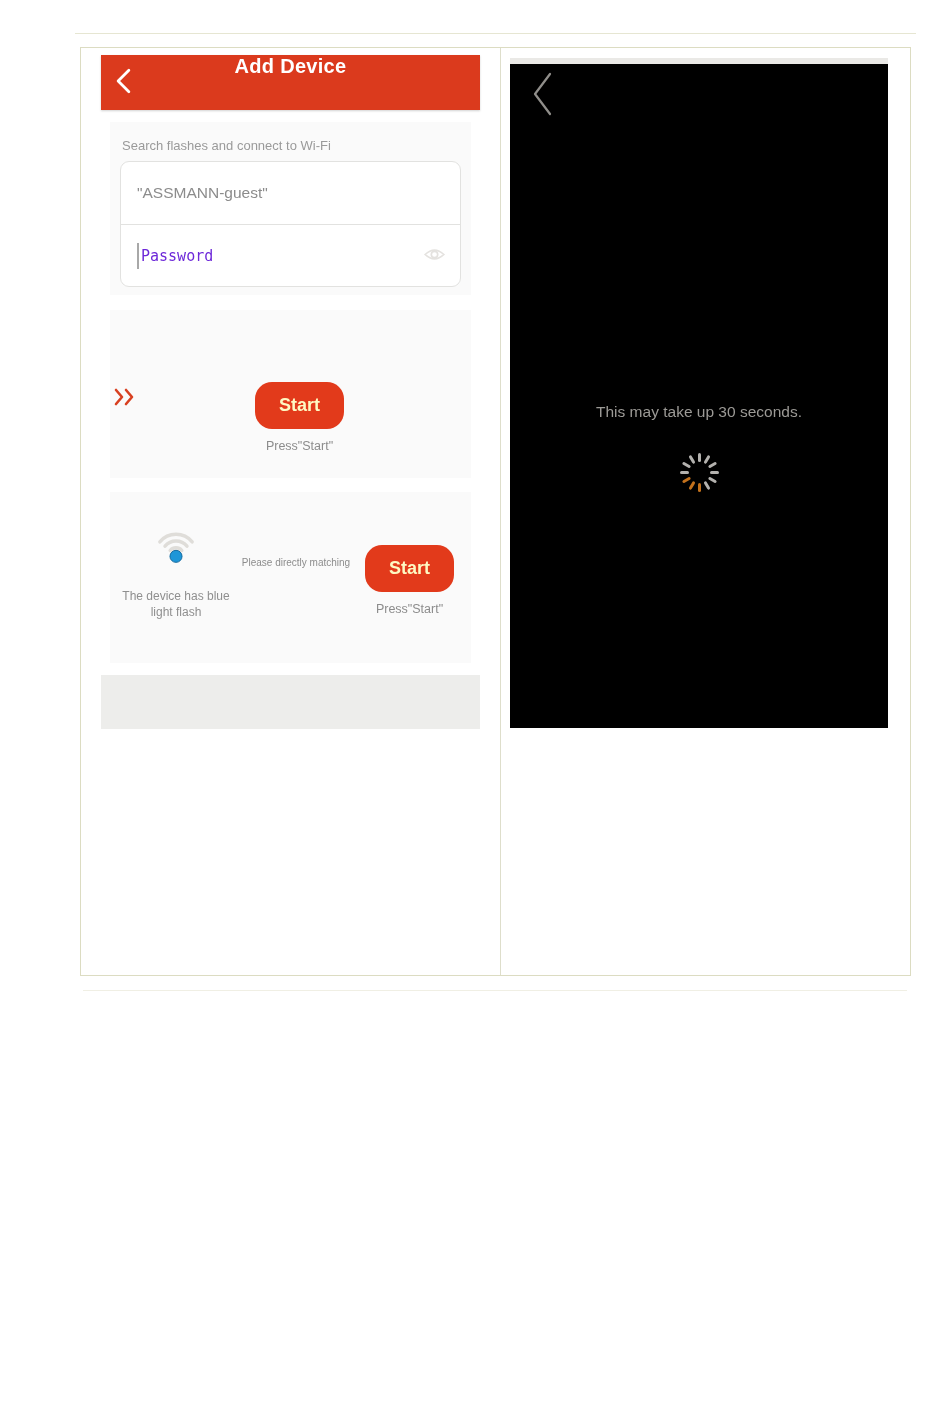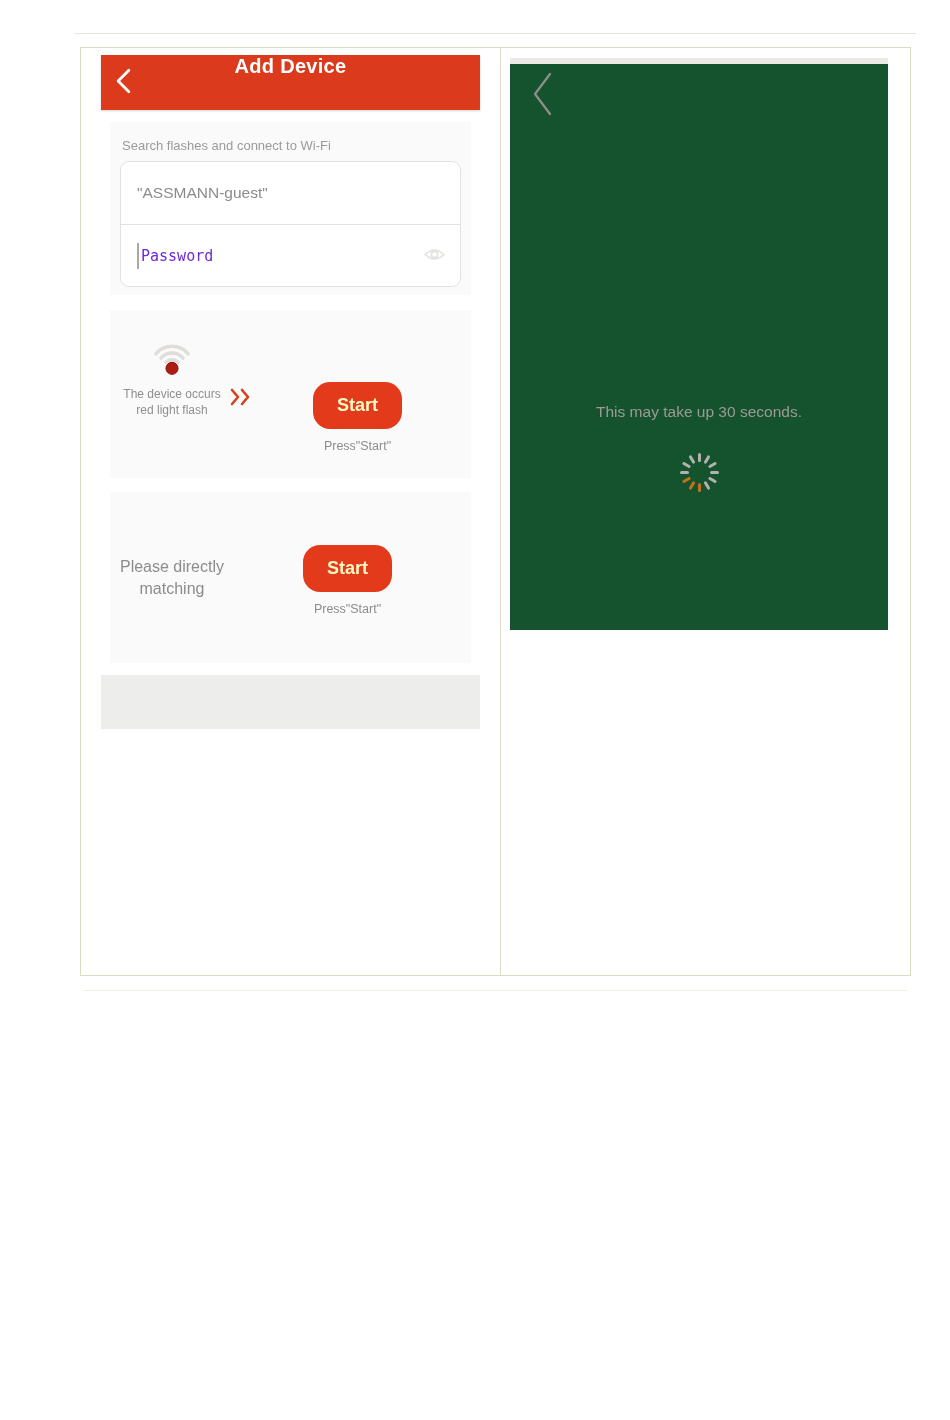--- a/index.html
+++ b/index.html
@@ -41,34 +41,34 @@
 
   .step-card { margin-top: 15px; height: 168px; display: flex; padding: 22px 6px 0 4px; }
   .step-card-blue { margin-top: 14px; height: 171px; padding-top: 28px; }
   .step-col { text-align: center; }
   .col-device { width: 116px; flex: none; }
   .col-hold { width: 122px; flex: none; }
   .col-start { flex: 1; padding-top: 50px; }
   .col-start-blue { flex: 1; padding-top: 25px; }
   .col-matching { width: 116px; flex: none; padding-top: 36px; }
   .step-caption { font-size: 12px; line-height: 1.35; color: #8f8f8f; margin-top: 6px; }
-  .matching-text { font-size: 16px; line-height: 1.4; color: #8c8c8c; text-align: center; }
+  .matching-text { font-size: 10px; line-height: 1.4; color: #8c8c8c; text-align: center; }
   .next-arrow { flex: none; margin-top: 56px; }
   .press-caption { font-size: 12.5px; color: #8c8c8c; margin-top: 10px; }
   .start-btn { width: 89px; height: 47px; border: none; border-radius: 17px; cursor: pointer;
                background: var(--button-red, #e23a1b); color: #fef9c3;
                font-family: "Liberation Sans", sans-serif; font-size: 18px; font-weight: bold; }
   .led-red  { fill: var(--red-led, #b01b10); stroke: #7e130b; stroke-width: 1; }
   .led-blue { fill: var(--blue-led, #1e96d8); stroke: #11679c; stroke-width: 1; }
 
   .app-footer { margin-top: 12px; height: 54px; background: #ededeb; }
 
   
-  .phone-right { position: absolute; left: 510px; top: 58px; width: 378px; height: 572px;
-                 background: #14532d; }
+  .phone-right { position: absolute; left: 510px; top: 58px; width: 378px; height: 670px;
+                 background: #000000; }
   .right-top-strip { height: 6px; background: #eae9e6; }
   .back-btn-right { position: absolute; left: 16px; top: 8px; background: none; border: none;
                     cursor: pointer; padding: 4px; }
   .status-message { position: absolute; top: 345px; left: 0; right: 0; text-align: center;
                     font-size: 15.5px; color: #9c9a96; }
   .spinner { position: absolute; top: 392px; left: 50%; margin-left: -22px; width: 44px; height: 44px; }
   .tick { position: absolute; left: 50%; top: 50%; width: 3px; height: 9px;
           margin: -4.5px 0 0 -1.5px; border-radius: 2px;
           background: var(--spinner-tick-gray, #b3b1ae); }
   .tick-active { background: var(--spinner-tick-orange, #c2711c); }
@@ -113,54 +113,54 @@
                 <circle cx="12" cy="8" r="3.4"></circle>
               </g>
             </svg>
           </span>
         </button>
       </div>
     </div>
   </div>
 
   <div class="card step-card">
-    <div class="step-col col-device">
+
+    <span class="next-arrow">
+      <svg viewBox="0 0 10 18" width="10" height="18">
+          <polyline points="2,2 8,9 2,16" fill="none" stroke="#d84020" stroke-width="2.6" stroke-linecap="round" stroke-linejoin="round"></polyline>
+        </svg>
+    </span>
+
+
+    <span class="next-arrow">
+      <svg viewBox="0 0 10 18" width="10" height="18">
+          <polyline points="2,2 8,9 2,16" fill="none" stroke="#d84020" stroke-width="2.6" stroke-linecap="round" stroke-linejoin="round"></polyline>
+        </svg>
+    </span>
+
+    <div class="step-col col-start">
+      <button class="start-btn">Start</button>
+      <div class="press-caption">Press"Start"</div>
+    </div>
+  </div>
+
+  <div class="card step-card step-card-blue">
+    <div class="step-col col-device" style="width:124px;">
       <span>
         <svg viewBox="0 0 48 46" width="46" height="44">
           <g fill="none" stroke="#dfddd9" stroke-width="3.6" stroke-linecap="round">
             <path d="M7.1 22.9 A22 22 0 0 1 40.9 22.9"></path>
             <path d="M12.5 27.4 A15 15 0 0 1 35.5 27.4"></path>
             <path d="M17.9 31.9 A8 8 0 0 1 30.1 31.9"></path>
           </g>
-          <circle class="led-red" cx="24" cy="38" r="6.3"></circle>
+          <circle class="led-blue" cx="24" cy="38" r="6.3"></circle>
         </svg>
       </span>
-      <div class="step-caption">The device occurs red light flash</div>
-    </div>
-
-    <span class="next-arrow">
-      <svg viewBox="0 0 10 18" width="10" height="18">
-          <polyline points="2,2 8,9 2,16" fill="none" stroke="#d84020" stroke-width="2.6" stroke-linecap="round" stroke-linejoin="round"></polyline>
-        </svg>
-    </span>
-
-
-    <span class="next-arrow">
-      <svg viewBox="0 0 10 18" width="10" height="18">
-          <polyline points="2,2 8,9 2,16" fill="none" stroke="#d84020" stroke-width="2.6" stroke-linecap="round" stroke-linejoin="round"></polyline>
-        </svg>
-    </span>
-
-    <div class="step-col col-start">
-      <button class="start-btn">Start</button>
-      <div class="press-caption">Press"Start"</div>
-    </div>
-  </div>
-
-  <div class="card step-card step-card-blue">
+      <div class="step-caption" style="margin-top:20px;">The device has blue light flash</div>
+    </div>
 
     <div class="step-col col-matching">
       <div class="matching-text">Please directly matching</div>
     </div>
 
     <div class="step-col col-start-blue">
       <button class="start-btn">Start</button>
       <div class="press-caption">Press"Start"</div>
     </div>
   </div>

